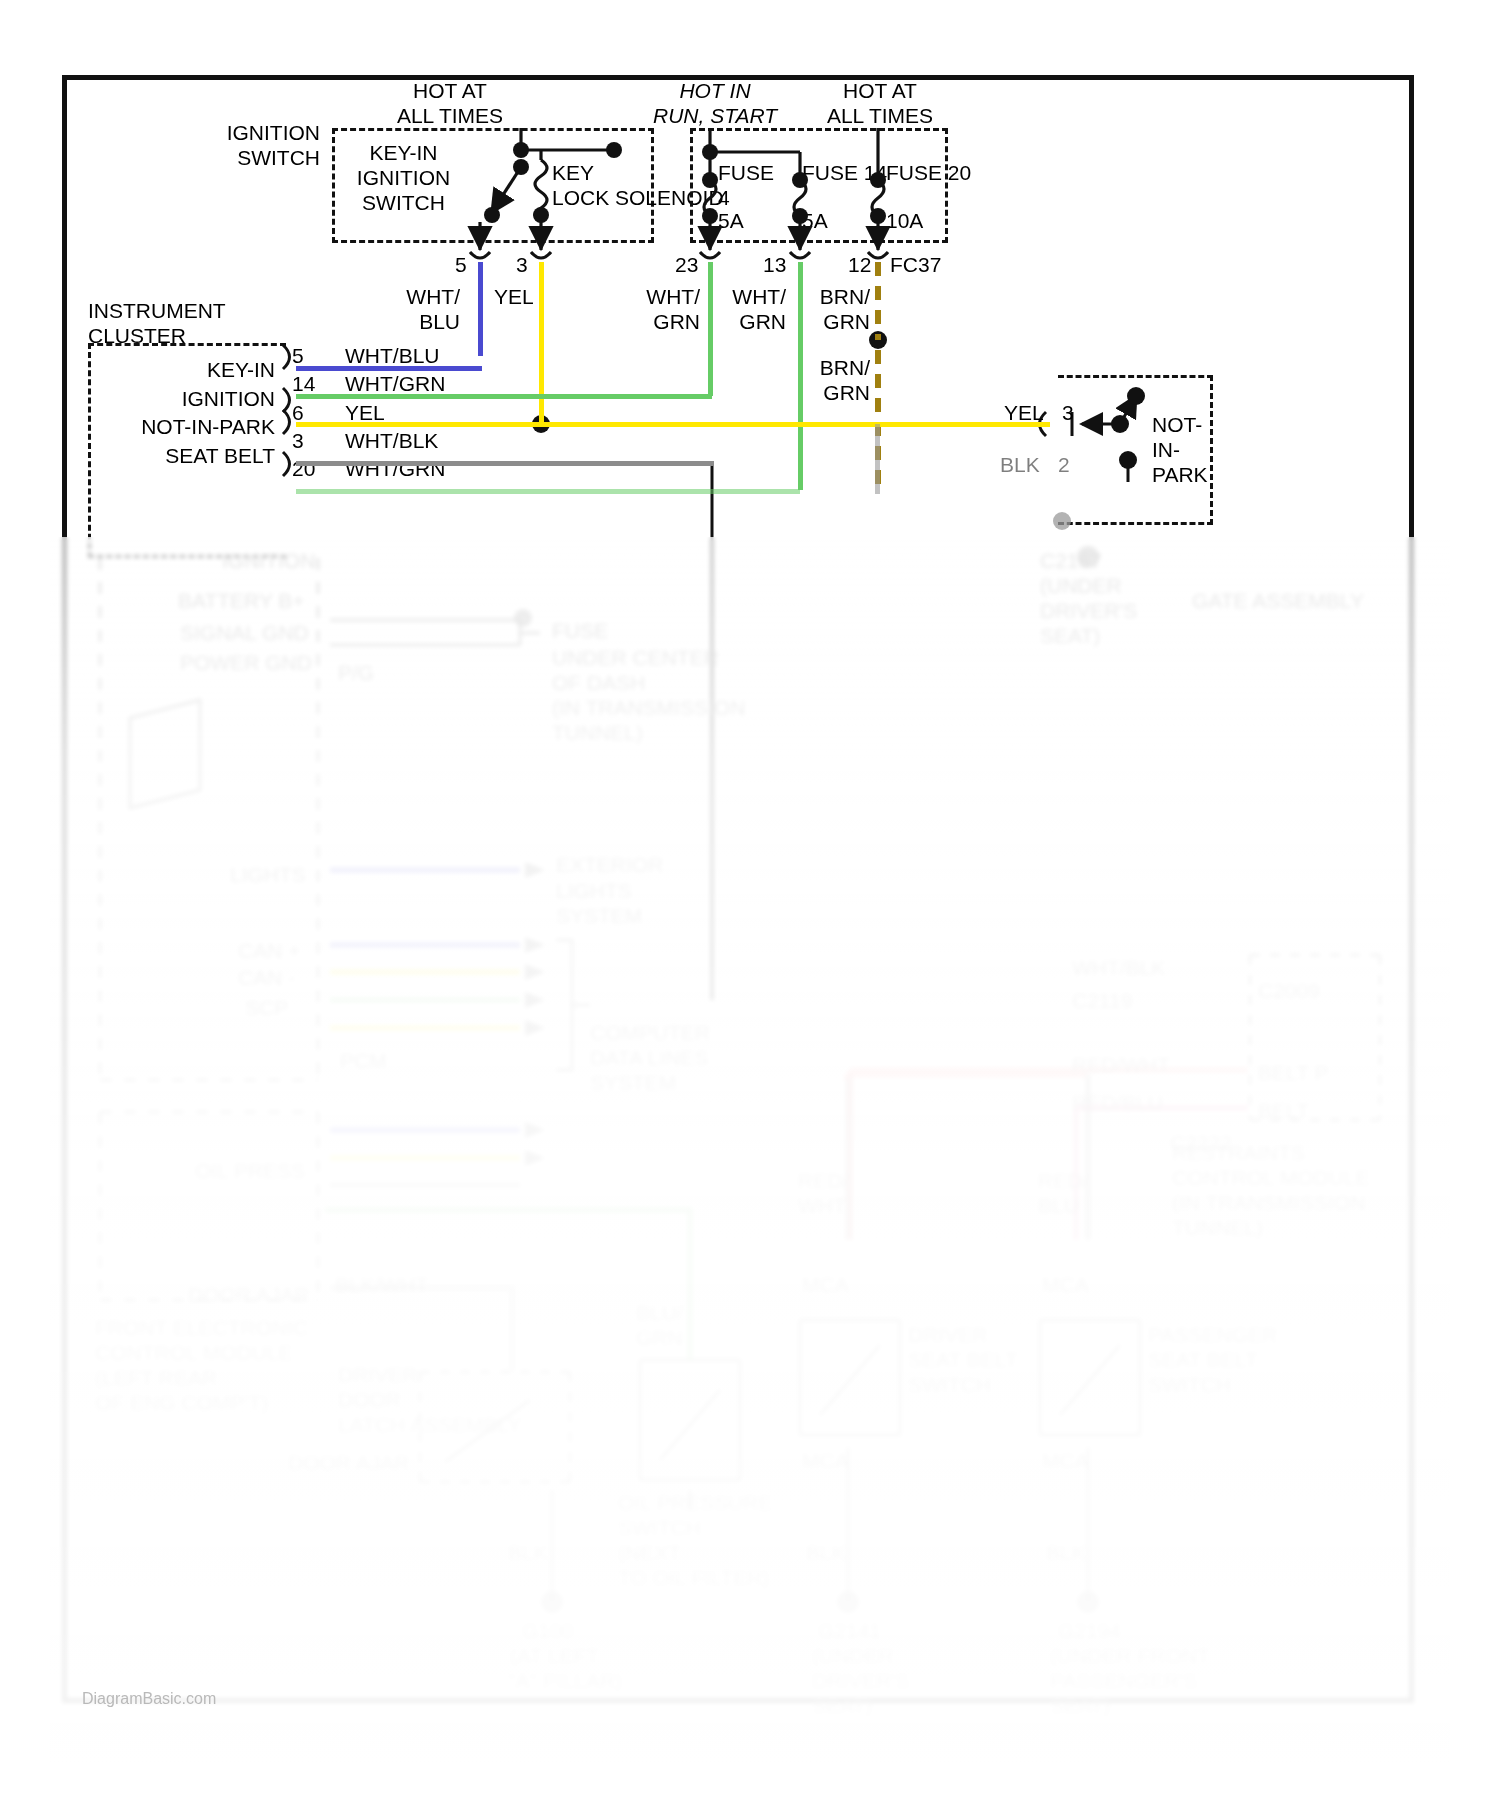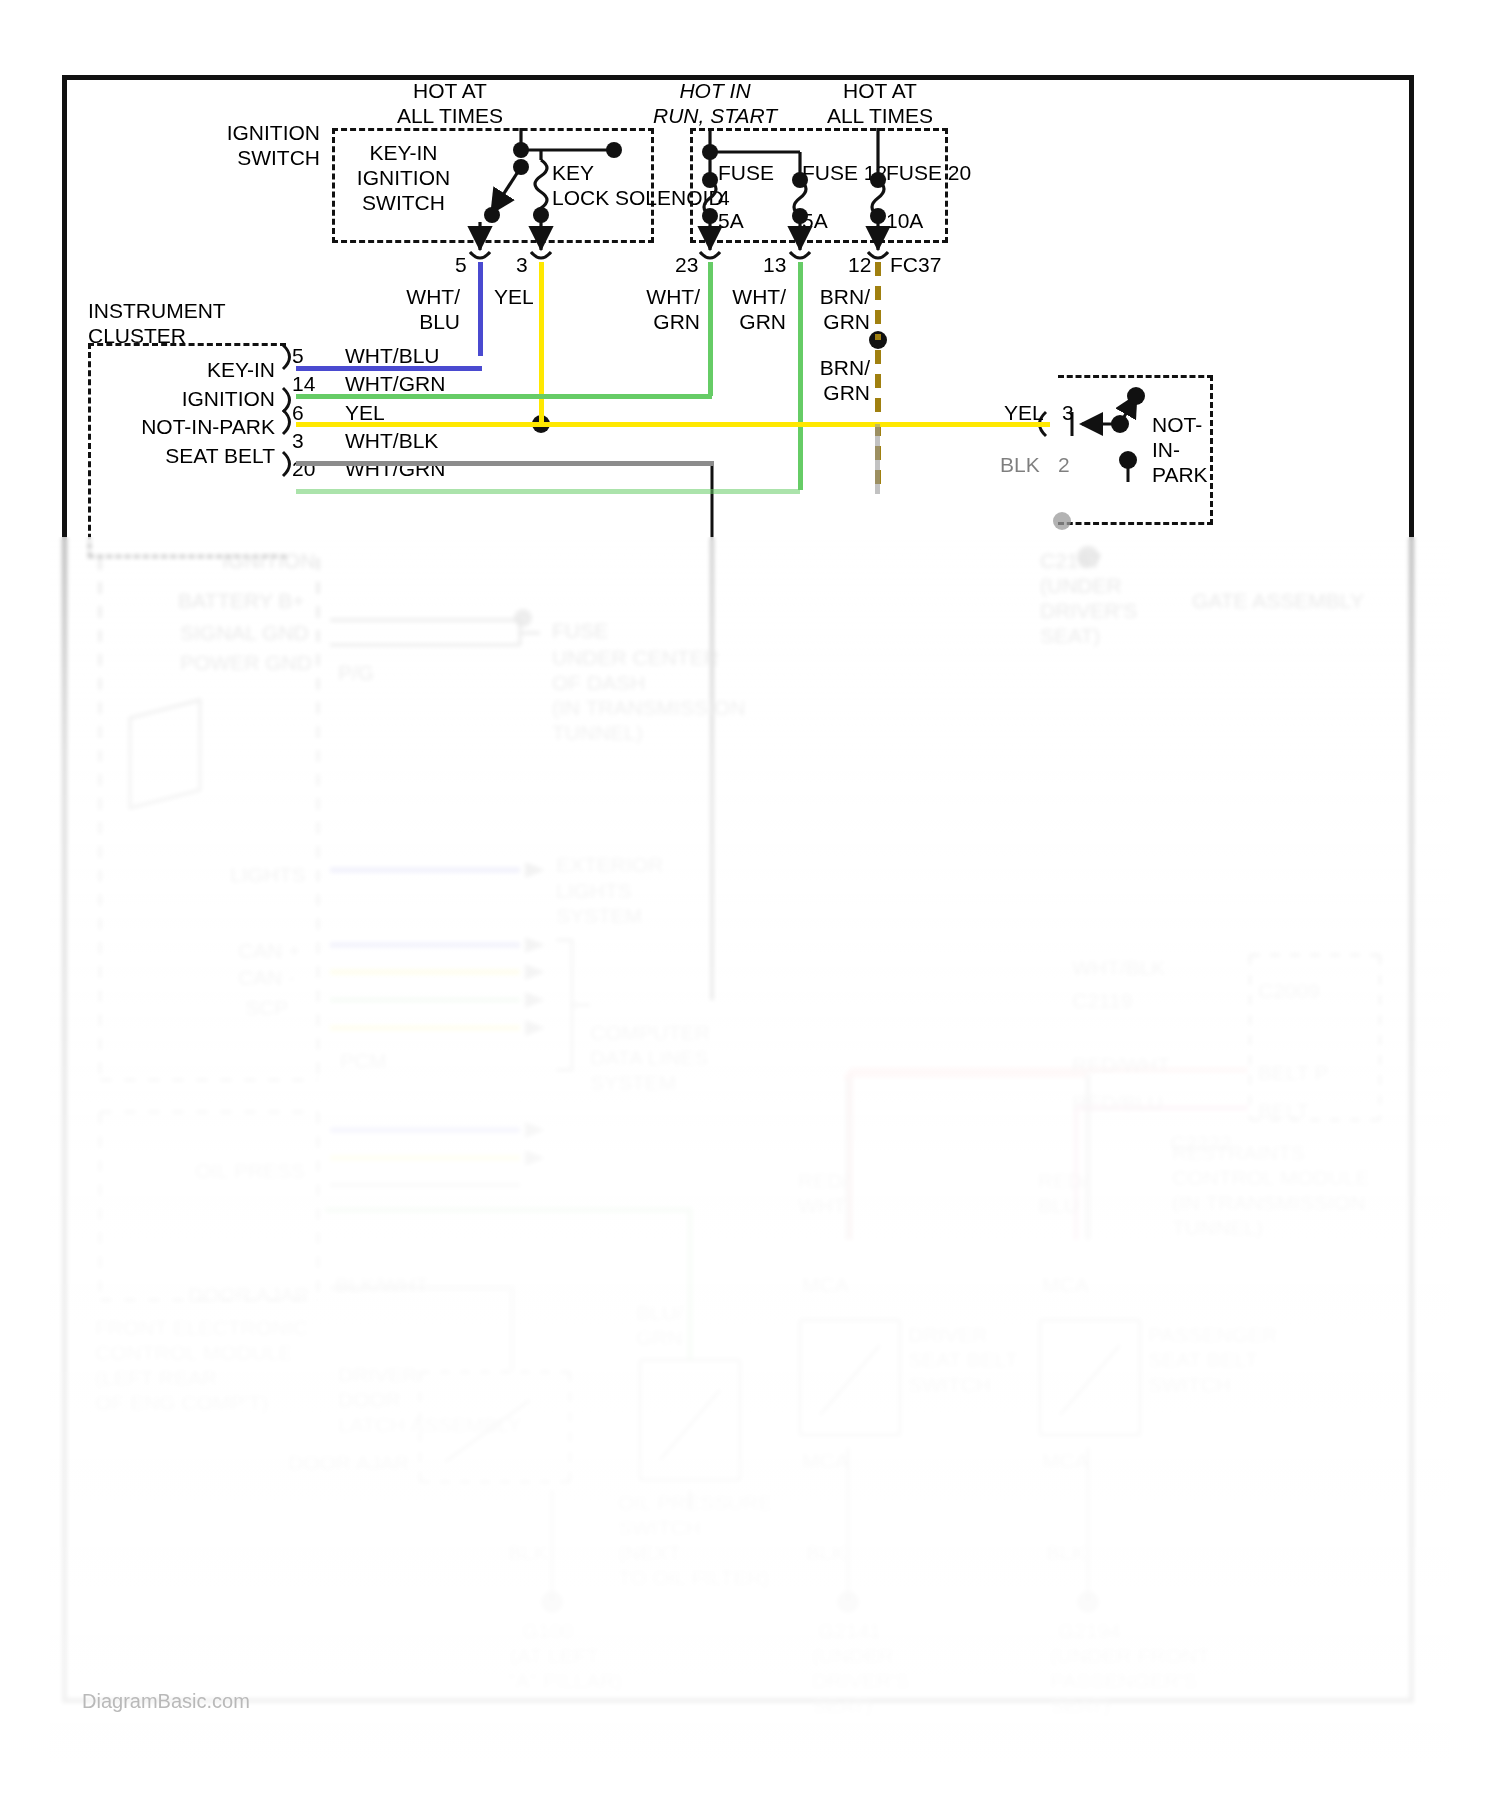--- a/index.html
+++ b/index.html
@@ -33,21 +33,21 @@
   .wht-blk{background:#8c8c8c;}
 
   .brn-grn-v{position:absolute;width:6px;
      background:repeating-linear-gradient(to bottom,#a08010 0 14px, rgba(255,255,255,0) 14px 24px);}
 
   
   .dashbox{position:absolute;border:3px dashed #111;box-sizing:border-box;background:transparent;}
 
   svg.ov{position:absolute;left:0;top:0;width:1500px;height:1814px;overflow:visible;}
 
-  .wm{position:absolute;color:#b9b9b9;font-size:20px;}
+  .wm{position:absolute;color:#b9b9b9;font-size:16px;}
 </style>
 </head>
 <body>
 
 <div id="page">
 
   <div class="sheet-border"></div>
 
   <div class="lbl c" style="left:360px;top:78px;width:180px;"><span style="white-space:pre-line">HOT AT
 ALL TIMES</span></div>
@@ -66,21 +66,21 @@
 SWITCH</span></div>
   <div class="lbl" style="left:552px;top:160px;width:190px;"><span style="white-space:pre-line">KEY
 LOCK SOLENOID</span></div>
 
   <div class="dashbox" style="left:690px;top:128px;width:258px;height:115px;"></div>
 
   <div class="lbl" style="left:718px;top:160px;"><span>FUSE</span></div>
   <div class="lbl" style="left:718px;top:185px;"><span>4</span></div>
   <div class="lbl" style="left:718px;top:208px;"><span>5A</span></div>
 
-  <div class="lbl" style="left:802px;top:160px;"><span>FUSE 12</span></div>
+  <div class="lbl" style="left:802px;top:160px;"><span>FUSE 14</span></div>
   <div class="lbl" style="left:802px;top:208px;"><span>5A</span></div>
 
   <div class="lbl" style="left:886px;top:160px;"><span>FUSE 20</span></div>
   <div class="lbl" style="left:886px;top:208px;"><span>10A</span></div>
 
   <svg class="ov" viewBox="0 0 1500 1814">
     <defs>
       <marker id="arr" markerWidth="10" markerHeight="10" refX="7" refY="4" orient="auto">
         <path d="M0,0 L8,4 L0,8 z" fill="#111"></path>
       </marker>

